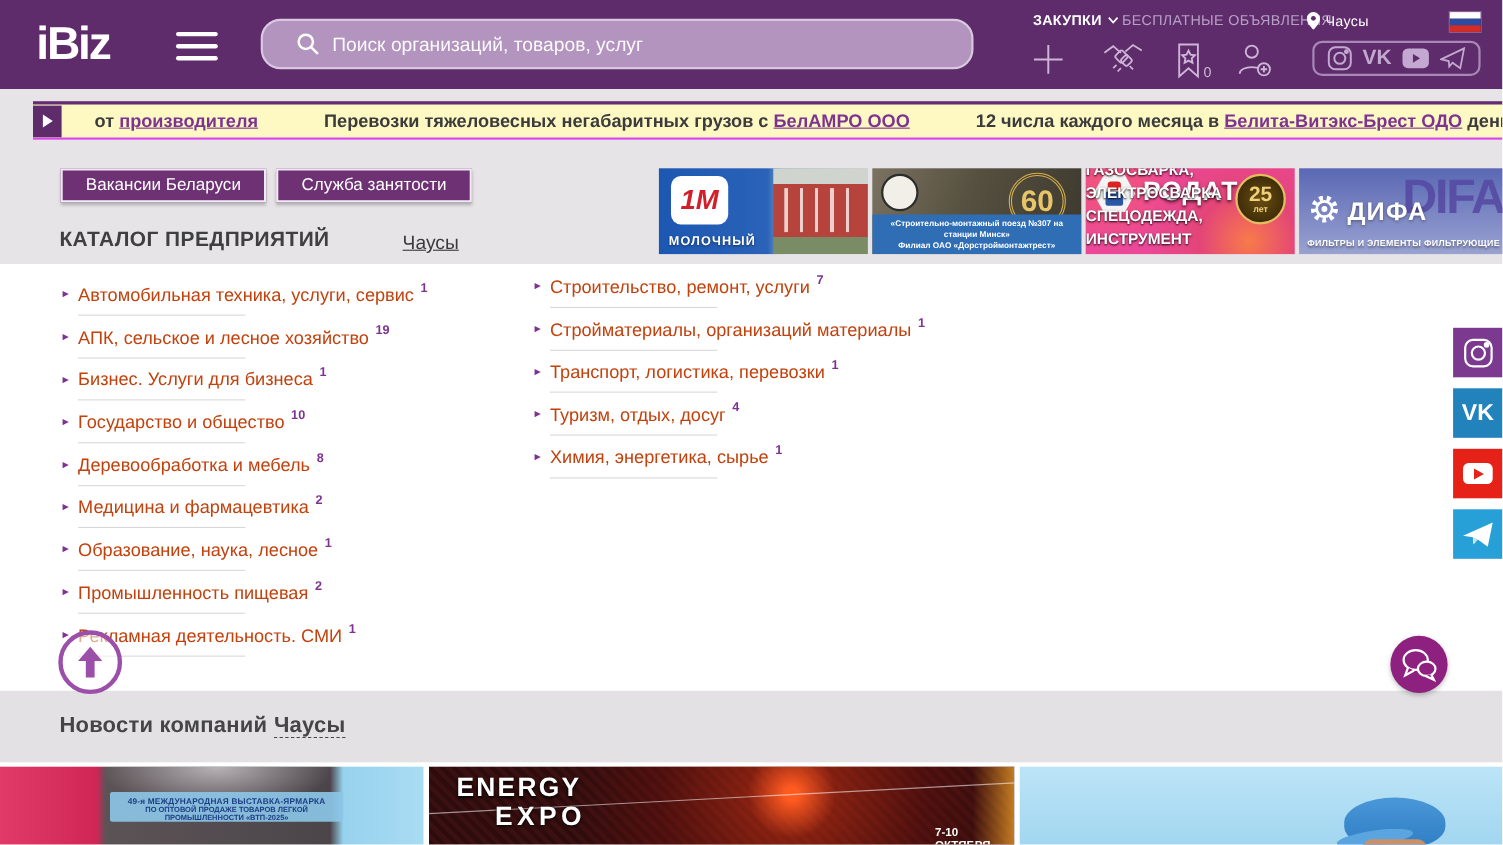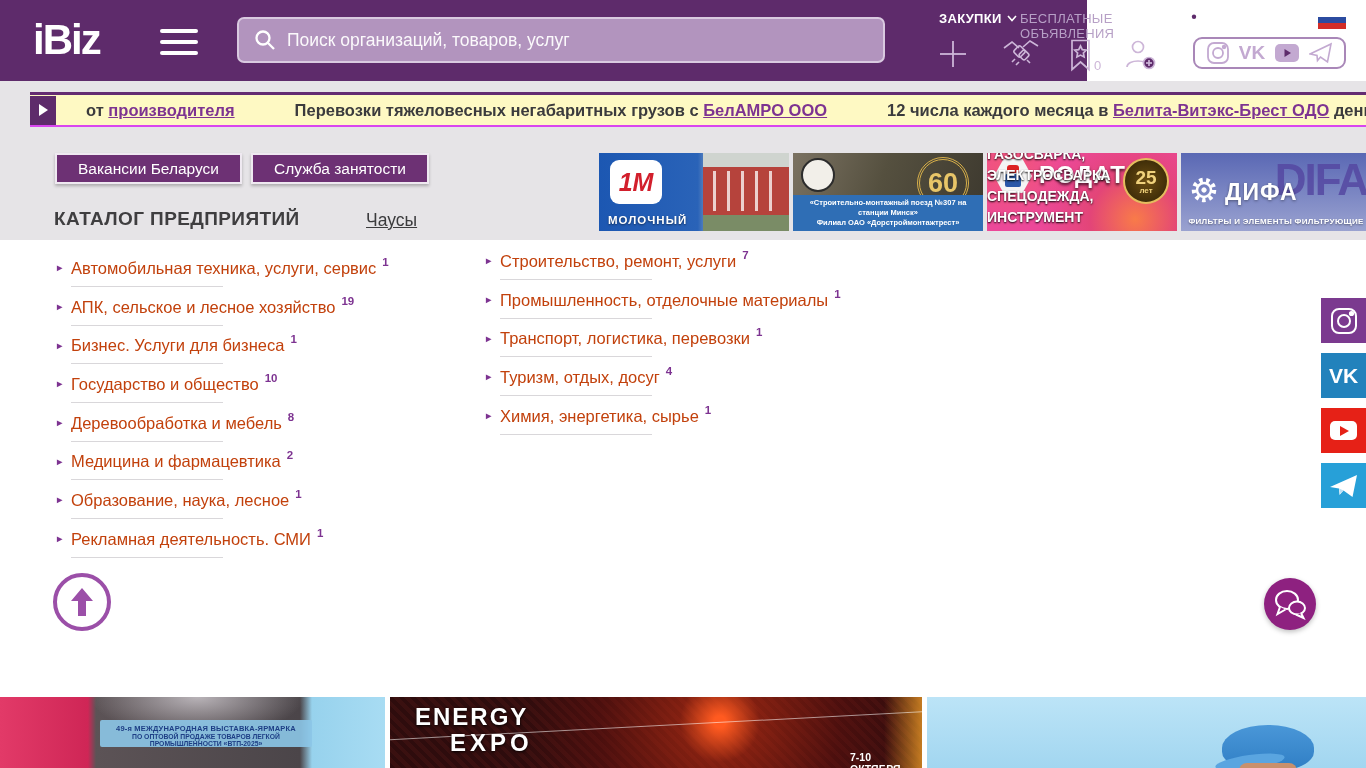--- a/index.html
+++ b/index.html
@@ -1,24 +1,24 @@
 <!DOCTYPE html>
 <html><head>
 <meta charset="utf-8">
 <style>
   * { margin:0; padding:0; box-sizing:border-box; }
   body { font-family:"Liberation Sans", sans-serif; background:#fff; }
   #page { position:relative; width:1366px; height:768px; overflow:hidden; background:#fff; }
 
   
-  #header { position:absolute; left:0; top:0; width:1087px; height:81px; background:#5e2b6b; }
+  #header { position:absolute; left:0; top:0; width:1366px; height:81px; background:#5e2b6b; }
   #logo { position:absolute; left:33px; top:16px; color:#fff; font-size:42px; font-weight:800; letter-spacing:-2px; cursor:pointer; }
   #burger { position:absolute; left:160px; top:29px; width:38px; height:27px; cursor:pointer; }
   #burger span { display:block; height:4px; border-radius:2px; background:#fff; margin-bottom:7px; }
-  #searchbox { position:absolute; left:237px; top:17px; width:648px; height:46px; background:#b294be; border:2px solid #d9c9e0; border-radius:7px; display:flex; align-items:center; padding-left:14px; }
+  #searchbox { position:absolute; left:237px; top:17px; width:648px; height:46px; background:#b294be; border:2px solid #d9c9e0; border-radius:18px; display:flex; align-items:center; padding-left:29px; }
   #searchbox input { flex:1; background:transparent; border:none; outline:none; color:#fff; font-size:17.5px; margin-left:10px; font-family:"Liberation Sans",sans-serif; }
   #searchbox input::placeholder { color:#fff; opacity:.95; }
 
   .topnav { position:absolute; top:11px; color:#fff; font-size:13px; font-weight:700; letter-spacing:.3px; cursor:pointer; display:flex; align-items:center; gap:5px; }
   #nav-zakupki { left:939px; }
   #nav-freeads { left:1020px; color:#b7a0c6; font-weight:400; }
   #nav-city { left:1188px; font-weight:400; }
   #flag { position:absolute; left:1318px; top:11px; width:28px; height:18px; cursor:pointer; box-shadow:0 0 0 1px rgba(255,255,255,.25); }
   #flag div { height:6px; }
 
@@ -289,25 +289,26 @@
 
   <div id="content">
     <ul class="cat" id="cat-left">
       <li><span class="arr">►</span><span class="lbl">Автомобильная техника, услуги, сервис</span><sup>1</sup></li>
       <li><span class="arr">►</span><span class="lbl">АПК, сельское и лесное хозяйство</span><sup>19</sup></li>
       <li><span class="arr">►</span><span class="lbl">Бизнес. Услуги для бизнеса</span><sup>1</sup></li>
       <li><span class="arr">►</span><span class="lbl">Государство и общество</span><sup>10</sup></li>
       <li><span class="arr">►</span><span class="lbl">Деревообработка и мебель</span><sup>8</sup></li>
       <li><span class="arr">►</span><span class="lbl">Медицина и фармацевтика</span><sup>2</sup></li>
       <li><span class="arr">►</span><span class="lbl">Образование, наука, лесное</span><sup>1</sup></li>
+      <li><span class="arr">►</span><span class="lbl">Промышленность пищевая</span><sup>2</sup></li>
       <li><span class="arr">►</span><span class="lbl">Рекламная деятельность. СМИ</span><sup>1</sup></li>
     </ul>
     <ul class="cat" id="cat-right">
       <li><span class="arr">►</span><span class="lbl">Строительство, ремонт, услуги</span><sup>7</sup></li>
-      <li><span class="arr">►</span><span class="lbl">Промышленность, отделочные материалы</span><sup>1</sup></li>
+      <li><span class="arr">►</span><span class="lbl">Стройматериалы, организаций материалы</span><sup>1</sup></li>
       <li><span class="arr">►</span><span class="lbl">Транспорт, логистика, перевозки</span><sup>1</sup></li>
       <li><span class="arr">►</span><span class="lbl">Туризм, отдых, досуг</span><sup>4</sup></li>
       <li><span class="arr">►</span><span class="lbl">Химия, энергетика, сырье</span><sup>1</sup></li>
     </ul>
   </div>
 
   <div class="side-sq" id="side-ig">
     <svg width="30" height="30" viewBox="0 0 30 30" fill="none" stroke="#fff" stroke-width="2">
         <rect x="3" y="3" width="24" height="24" rx="7"></rect>
         <circle cx="15" cy="15" r="6"></circle>
@@ -335,20 +336,25 @@
 
   <div id="chat-btn">
     <svg width="34" height="32" viewBox="0 0 34 32" fill="none" stroke="#fff" stroke-width="2">
       <ellipse cx="14" cy="12" rx="11" ry="9"></ellipse>
       <path d="M7 19 L4.5 26 L12.5 21.5" fill="#8e2180"></path>
       <ellipse cx="24" cy="20" rx="8" ry="6.5" fill="#8e2180"></ellipse>
       <path d="M28 25 L30.5 30 L23 26.5" fill="#8e2180"></path>
     </svg>
   </div>
 
+  <div id="newsband">
+    <div id="news-title">
+      <span>Новости компаний</span><span id="news-city">Чаусы</span>
+    </div>
+  </div>
 
   <div class="fimg" id="f1">
     <div class="smoke"></div>
     <div class="bstrip">
       <div class="l1">49-я МЕЖДУНАРОДНАЯ ВЫСТАВКА-ЯРМАРКА</div>
       <div class="l2">ПО ОПТОВОЙ ПРОДАЖЕ ТОВАРОВ ЛЕГКОЙ ПРОМЫШЛЕННОСТИ «ВТП-2025»</div>
     </div>
   </div>
   <div class="fimg" id="f2">
     <div class="fire"></div>

